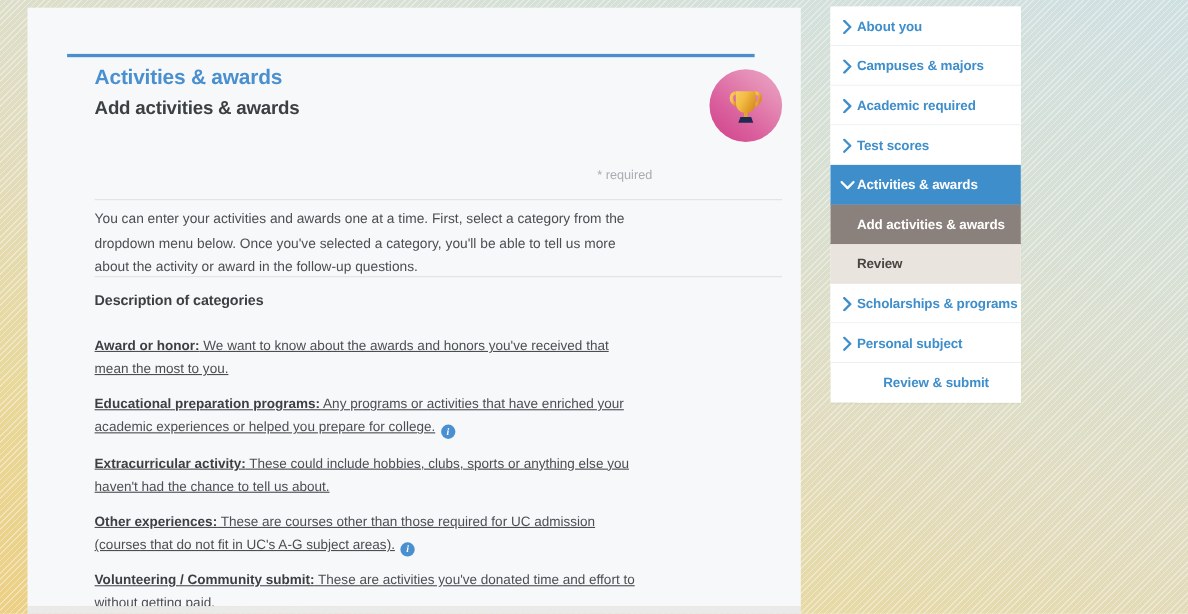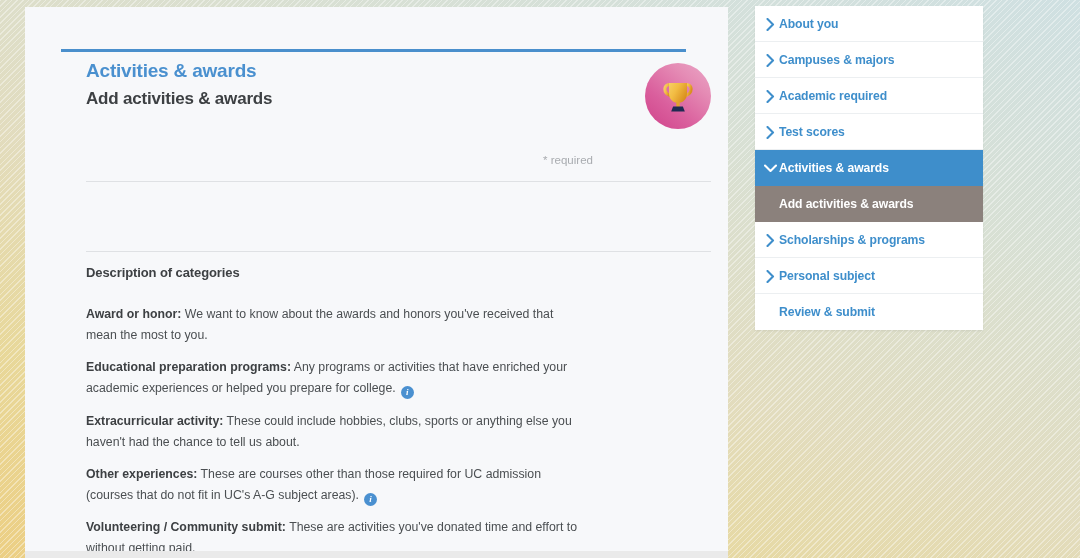--- a/index.html
+++ b/index.html
@@ -137,20 +137,21 @@
     left: 61px;
     top: 297px;
     width: 500px;
   }
 
   .category-item {
     font-size: 12.3px;
     line-height: 1.72;
     color: #4b4f52;
     margin-bottom: 11px;
+    text-decoration: underline;
   }
   .category-item:last-child { margin-bottom: 0; }
 
   .cat-term {
     font-weight: bold;
     color: #3d4043;
   }
 
   .info-icon {
     display: inline-block;
@@ -168,36 +169,36 @@
     font-style: italic;
     font-family: "Liberation Serif", serif;
     cursor: pointer;
   }
 
   
   .sidebar {
     position: absolute;
     left: 755px;
     top: 6px;
-    width: 228px;
+    width: 173px;
     background: #ffffff;
     box-shadow: 0 1px 2px rgba(0,0,0,0.07);
   }
 
   .nav-item {
     position: relative;
     height: 36px;
     display: flex;
     align-items: center;
     padding-left: 24px;
     border-bottom: 1px solid #eceff1;
     background: #ffffff;
     cursor: pointer;
   }
-  .nav-item:last-child { border-bottom: none; }
+  .nav-item:last-child { border-bottom: none; margin-left: 24px; }
 
   .nav-label {
     font-size: 12.2px;
     font-weight: bold;
     color: #3e8ecb;
     letter-spacing: -0.1px;
   }
 
   .chevron {
     position: absolute;
@@ -264,20 +265,21 @@
       <rect x="18.3" y="26.2" width="3.4" height="4.6" fill="#e0a32b"></rect>
 
       <path d="M13.2 35.5 L15.1 30.4 H24.9 L26.8 35.5 Z" fill="#1f2a52"></path>
     </svg>
   </div>
 
   <div class="required-note">* required</div>
 
   <div class="divider divider-1"></div>
 
+  <div class="intro-text">You can enter your activities and awards one at a time. First, select a category from the dropdown menu below. Once you've selected a category, you'll be able to tell us more about the activity or award in the follow-up questions.</div>
 
   <div class="divider divider-2"></div>
 
   <div class="section-heading">Description of categories</div>
 
   <div class="categories">
       <div class="category-item"><span class="cat-term">Award or honor:</span><span> We want to know about the awards and honors you've received that mean the most to you.</span></div>
       <div class="category-item"><span class="cat-term">Educational preparation programs:</span><span> Any programs or activities that have enriched your academic experiences or helped you prepare for college.</span><span class="info-icon">i</span></div>
       <div class="category-item"><span class="cat-term">Extracurricular activity:</span><span> These could include hobbies, clubs, sports or anything else you haven't had the chance to tell us about.</span></div>
       <div class="category-item"><span class="cat-term">Other experiences:</span><span> These are courses other than those required for UC admission (courses that do not fit in UC's A-G subject areas).</span><span class="info-icon">i</span></div>
@@ -324,20 +326,23 @@
       <span class="chevron" style="color: rgb(255, 255, 255);">
         <svg width="13" height="9" viewBox="0 0 13 9">
           <path d="M1 1.5 L6.5 7 L12 1.5" fill="none" stroke="currentColor" stroke-width="2.1" stroke-linecap="round" stroke-linejoin="round"></path>
         </svg>
       </span>
       <span class="nav-label">Activities &amp; awards</span>
     </div>
     <div class="nav-item sub-current">
       <span class="nav-label">Add activities &amp; awards</span>
     </div>
+    <div class="nav-item sub-alt">
+      <span class="nav-label">Review</span>
+    </div>
     <div class="nav-item plain">
       <span class="chevron" style="color: rgb(62, 142, 203);">
         <svg width="9" height="13" viewBox="0 0 9 13">
           <path d="M1.5 1 L7 6.5 L1.5 12" fill="none" stroke="currentColor" stroke-width="2.1" stroke-linecap="round" stroke-linejoin="round"></path>
         </svg>
       </span>
       <span class="nav-label">Scholarships &amp; programs</span>
     </div>
     <div class="nav-item plain">
       <span class="chevron" style="color: rgb(62, 142, 203);">

